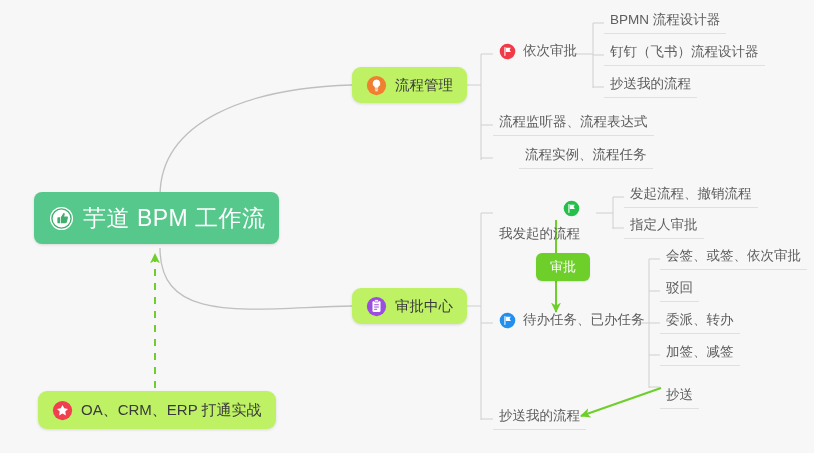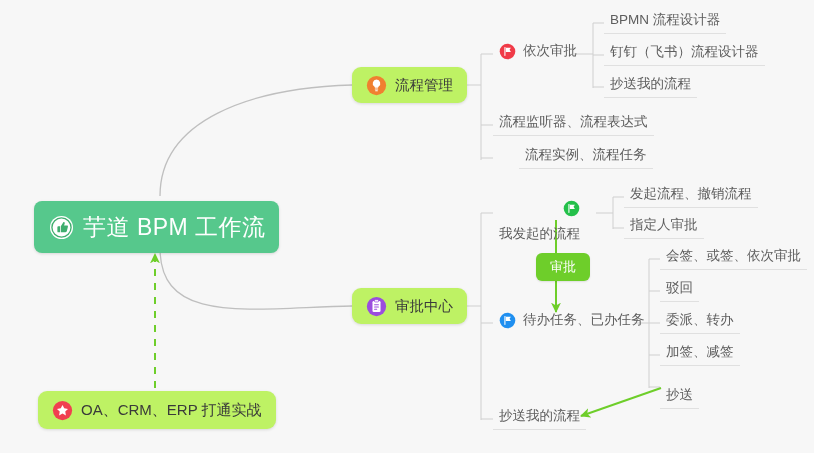--- a/index.html
+++ b/index.html
@@ -10,21 +10,21 @@
     overflow:hidden;
     position:relative;
   }
   #canvas{position:absolute;inset:0;width:814px;height:453px;}
   svg.links{position:absolute;left:0;top:0;width:814px;height:453px;pointer-events:none;}
 
   
   .node{position:absolute;display:flex;align-items:center;box-sizing:border-box;}
 
   .root{
-    left:34px;top:201px;width:245px;height:52px;
+    left:34px;top:192px;width:245px;height:52px;
     background:#56c88c;border-radius:8px;
     box-shadow:0 1px 3px rgba(0,0,0,.13);
     padding:0 16px;gap:10px;
   }
   .root .label{
     color:#ffffff;font-size:23px;letter-spacing:.5px;white-space:nowrap;
   }
 
   .card{
     background:#bef264;border-radius:9px;

